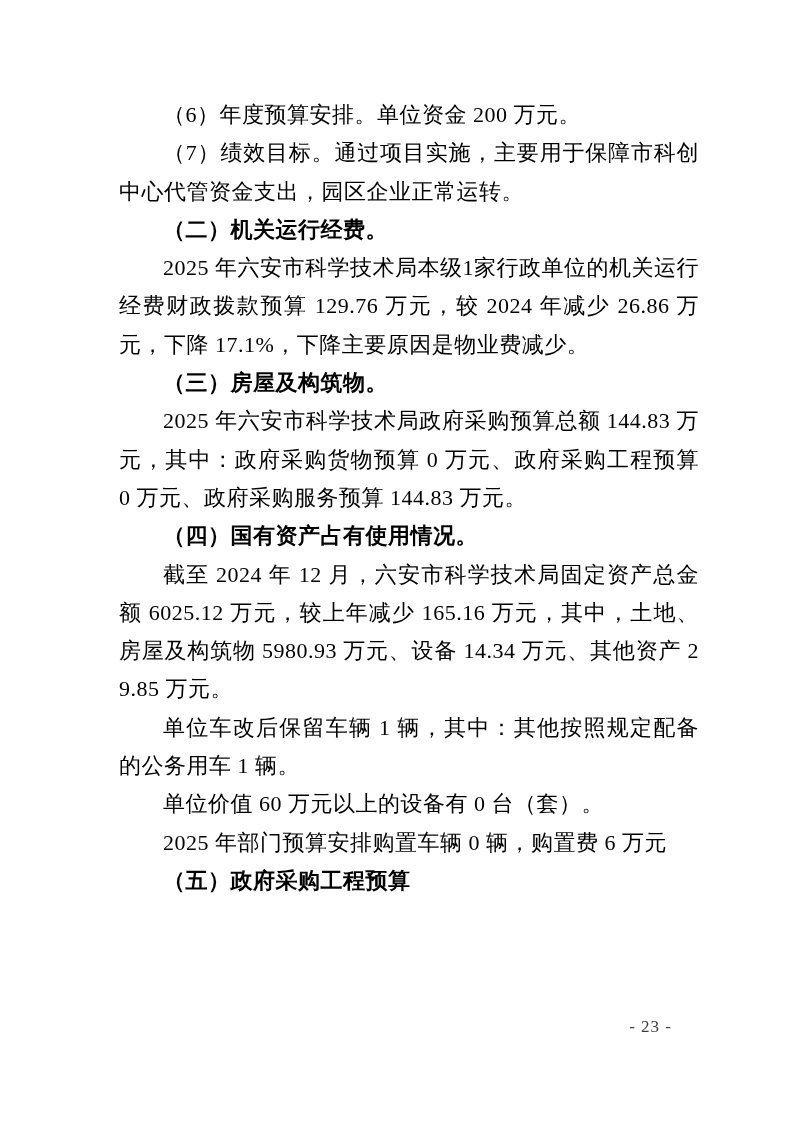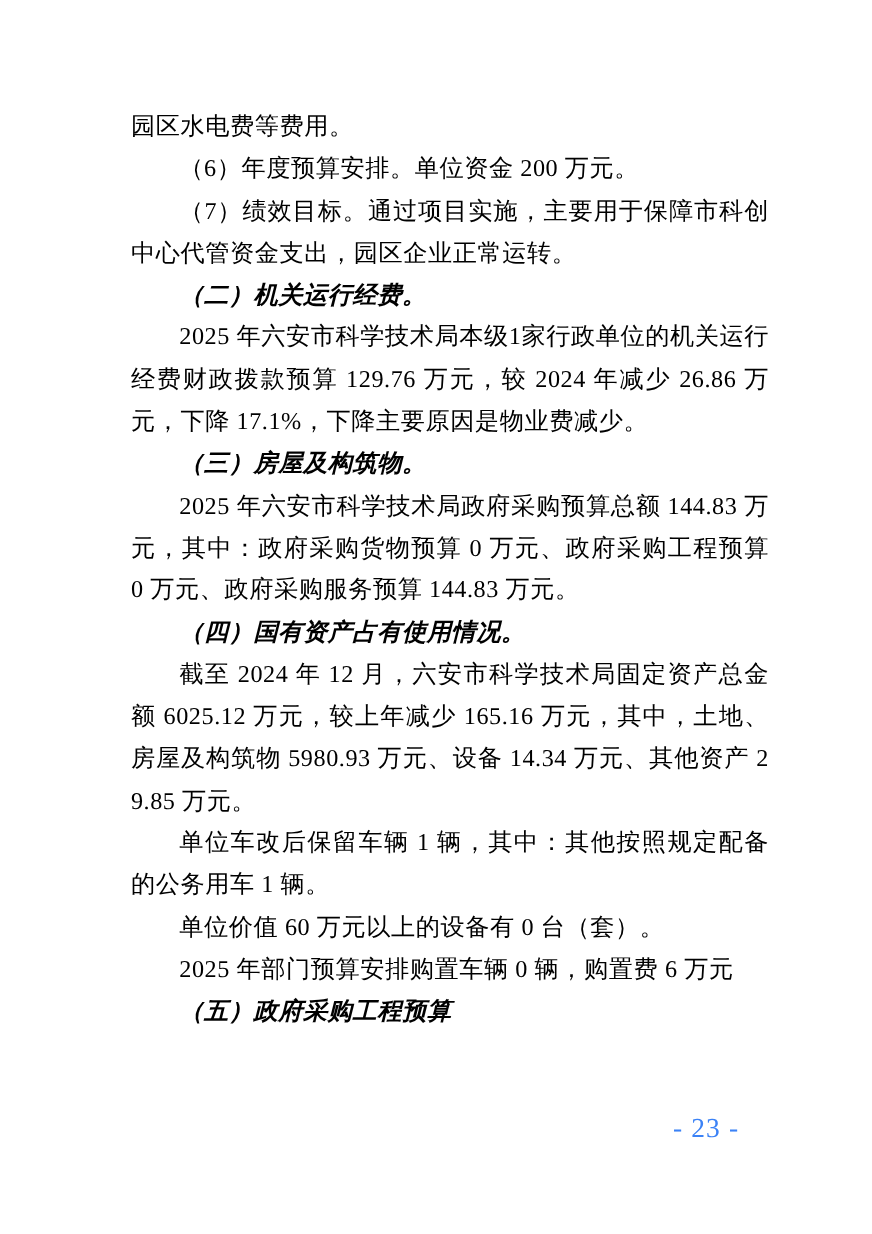--- a/index.html
+++ b/index.html
@@ -29,39 +29,37 @@
     line-height: 38.3px;
     text-align: justify;
     letter-spacing: 0.5px;
     word-break: break-all;
   }
   .doc-body p.indent {
     text-indent: 2em;
   }
   .doc-body p.heading {
     font-weight: bold;
-    font-style: italic;
   }
   .page-footer {
     position: absolute;
     top: 1016px;
     right: 121px;
-    font-size: 25px;
+    font-size: 17px;
     line-height: 22px;
-    color: #3b82f6;
+    color: #404040;
     letter-spacing: 1px;
     text-align: right;
   }
 </style>
 </head>
 <body>
 
 <div class="page">
   <main class="doc-body" id="paragraphs">
-      <p class="body-text">园区水电费等费用。</p>
       <p class="body-text indent">（6）年度预算安排。单位资金 200 万元。</p>
       <p class="body-text indent">（7）绩效目标。通过项目实施，主要用于保障市科创中心代管资金支出，园区企业正常运转。</p>
       <p class="heading indent">（二）机关运行经费。</p>
       <p class="body-text indent">2025 年六安市科学技术局本级1家行政单位的机关运行经费财政拨款预算 129.76 万元，较 2024 年减少 26.86 万元，下降 17.1%，下降主要原因是物业费减少。</p>
       <p class="heading indent">（三）房屋及构筑物。</p>
       <p class="body-text indent">2025 年六安市科学技术局政府采购预算总额 144.83 万元，其中：政府采购货物预算 0 万元、政府采购工程预算 0 万元、政府采购服务预算 144.83 万元。</p>
       <p class="heading indent">（四）国有资产占有使用情况。</p>
       <p class="body-text indent">截至 2024 年 12 月，六安市科学技术局固定资产总金额 6025.12 万元，较上年减少 165.16 万元，其中，土地、房屋及构筑物 5980.93 万元、设备 14.34 万元、其他资产 29.85 万元。</p>
       <p class="body-text indent">单位车改后保留车辆 1 辆，其中：其他按照规定配备的公务用车 1 辆。</p>
       <p class="body-text indent">单位价值 60 万元以上的设备有 0 台（套）。</p>

